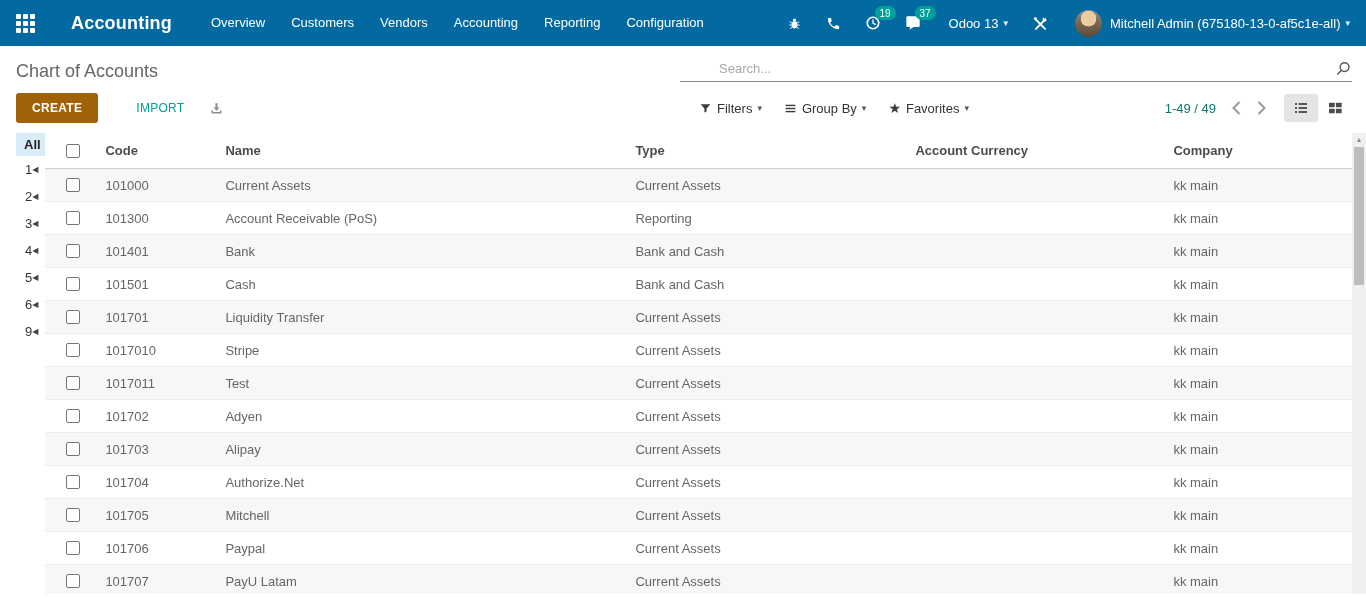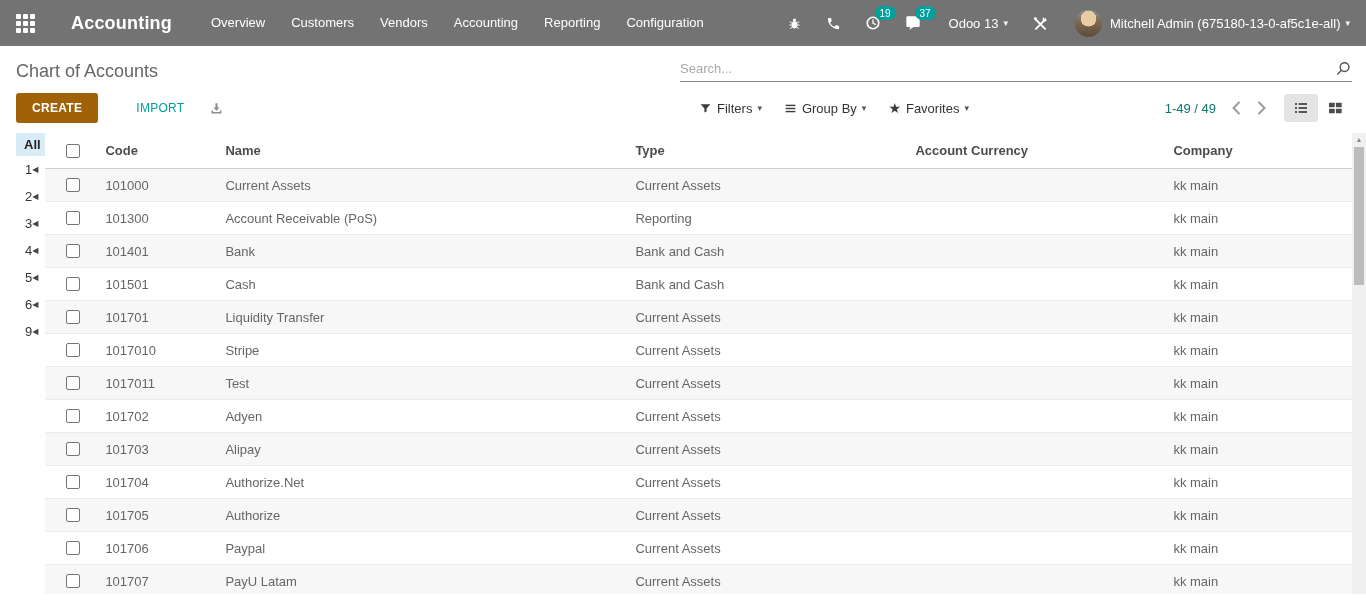--- a/index.html
+++ b/index.html
@@ -6,21 +6,21 @@
   html,body { margin:0; padding:0; }
   body {
     width:1366px; height:603px; overflow:hidden;
     font-family:"Liberation Sans", sans-serif;
     background:#fff; color:#666;
   }
   svg { display:block; }
 
   
   .navbar {
-    height:46px; background:#737373; color:#fff;
+    height:46px; background:#0369a1; color:#fff;
     display:flex; align-items:center; padding:0 16px;
   }
   .apps-icon { display:grid; grid-template-columns:repeat(3,5px); grid-gap:2px; cursor:pointer; flex:0 0 auto; }
   .apps-icon i { width:5px; height:5px; background:#fff; border-radius:1px; }
   .brand { font-size:18px; font-weight:bold; margin-left:36px; letter-spacing:.2px; cursor:pointer; }
   .nav-menu { display:flex; margin-left:26px; font-size:13px; }
   .nav-menu span { padding:0 13px; line-height:46px; cursor:pointer; white-space:nowrap; }
   .nav-right { margin-left:auto; display:flex; align-items:center; }
   .icon-btn { position:relative; margin-left:24px; display:flex; align-items:center; cursor:pointer; }
   .badge {
@@ -42,21 +42,21 @@
   
   .cp { padding:9px 14px 0 16px; }
   .cp-top { display:flex; align-items:flex-start; }
   .page-title { font-size:18px; color:#666; margin-top:6px; }
   .search-box {
     margin-left:auto; width:672px; border-bottom:1px solid #8a8a8a;
     display:flex; align-items:center; padding-bottom:3px; margin-top:4px;
   }
   .search-box input {
     flex:1; border:none; outline:none; background:transparent;
-    font-family:"Liberation Sans",sans-serif; font-size:13px; color:#a21caf; padding:2px 0;
+    font-family:"Liberation Sans",sans-serif; font-size:13px; color:#a21caf; padding:2px 0;margin-left:39px;
   }
   .search-box input::placeholder { color:#a8a8a8; }
   .search-icon { cursor:pointer; }
 
   .cp-bottom { display:flex; align-items:center; margin-top:11px; height:30px; position:relative; }
   .btn-create {
     background:#a16207; color:#fff; font-weight:bold; font-size:12px;
     border:none; border-radius:3px; padding:8px 16px; cursor:pointer; letter-spacing:.3px;
     font-family:"Liberation Sans",sans-serif;
   }
@@ -423,21 +423,21 @@
           <div class="cell c-type">Current Assets</div>
           <div class="cell c-cur"></div>
           <div class="cell c-com">kk main</div>
         </div>
 
         <div class="trow">
           <div class="cell c-sel">
             <span class="cb"></span>
           </div>
           <div class="cell c-code">101705</div>
-          <div class="cell c-name">Authorize</div>
+          <div class="cell c-name">Mitchell</div>
           <div class="cell c-type">Current Assets</div>
           <div class="cell c-cur"></div>
           <div class="cell c-com">kk main</div>
         </div>
 
         <div class="trow">
           <div class="cell c-sel">
             <span class="cb"></span>
           </div>
           <div class="cell c-code">101706</div>

